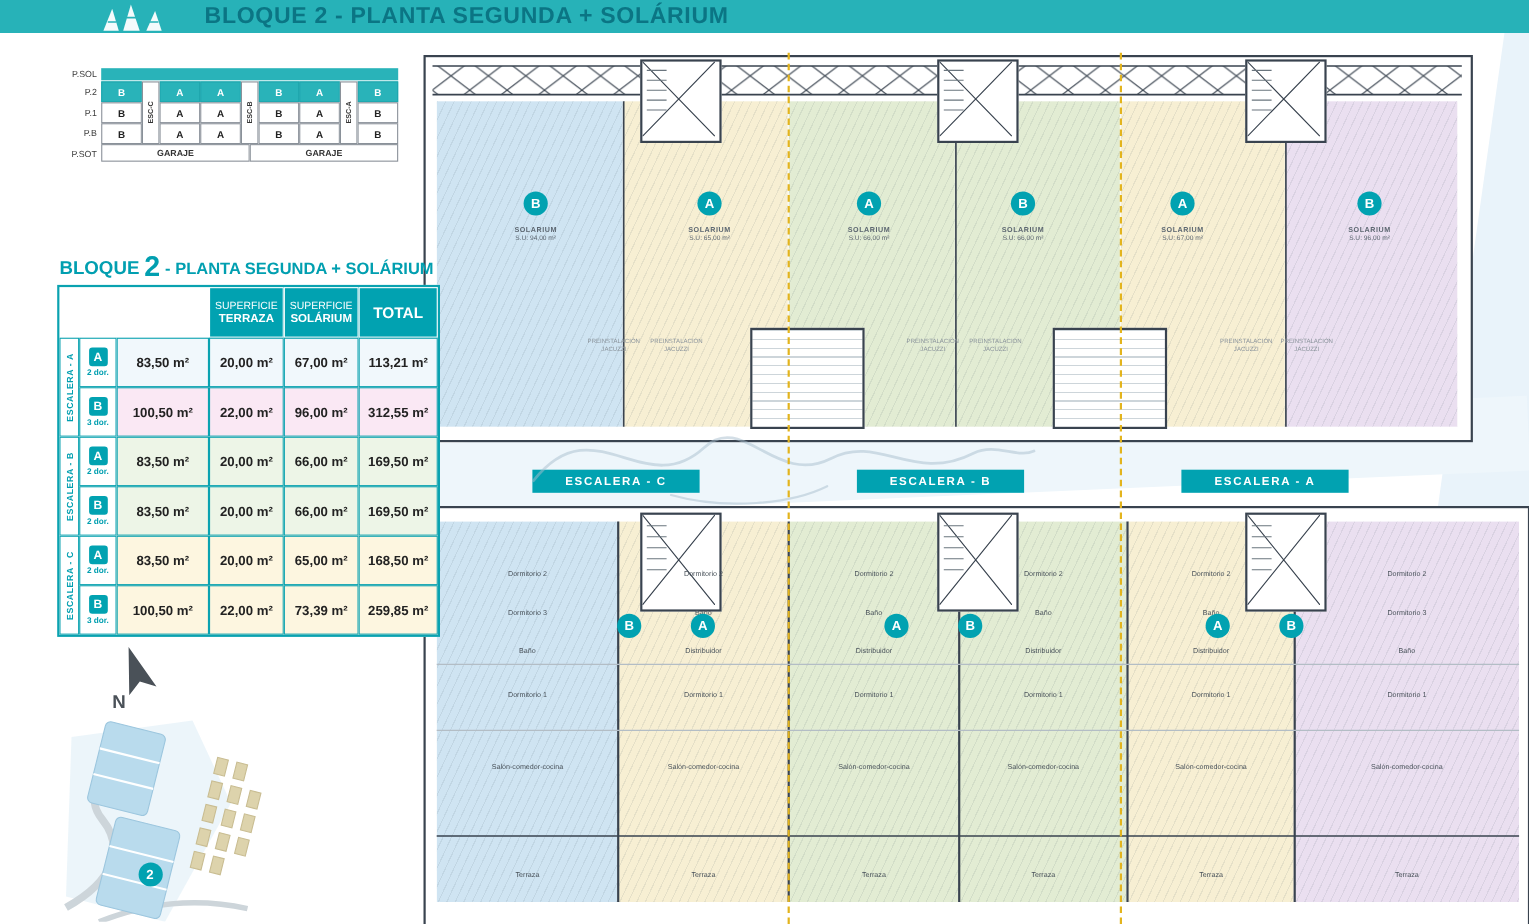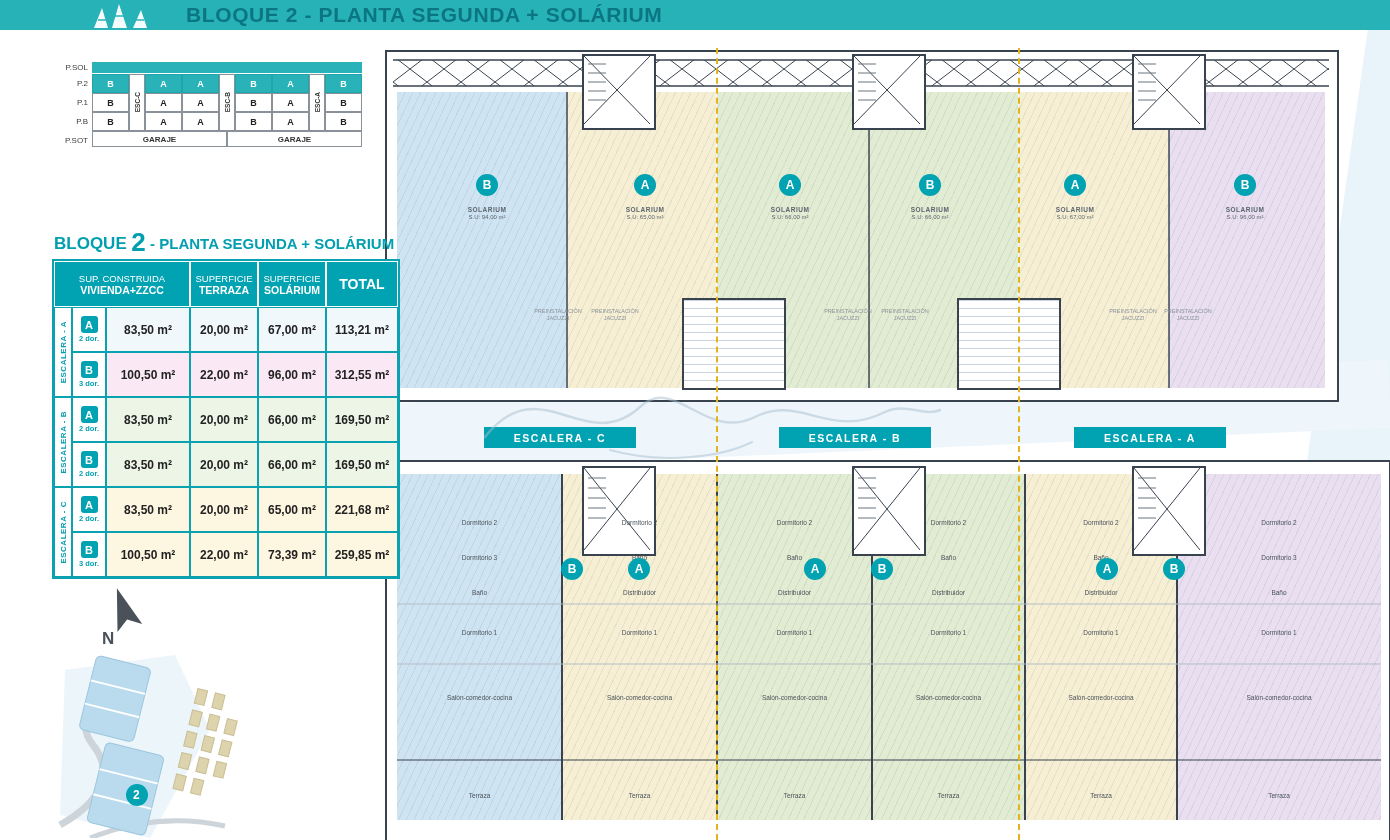--- a/index.html
+++ b/index.html
@@ -155,24 +155,20 @@
     <div class="gcell" style="left:175px;top:71px;width:135px;height:16px;">GARAJE</div>
   </div>
 
   <div class="block-title">
     <span class="bt-word">BLOQUE</span>
     <span class="bt-num">2</span>
     <span class="bt-rest">- PLANTA SEGUNDA + SOLÁRIUM</span>
   </div>
 
   <div class="areas">
-    <div class="th" style="grid-column:1/4;grid-row:1;">
-      <span class="thl1">SUP. CONSTRUIDA</span>
-      <span class="thl2">VIVIENDA+ZZCC</span>
-    </div>
     <div class="th" style="grid-column:4;grid-row:1;">
       <span class="thl1">SUPERFICIE</span>
       <span class="thl2">TERRAZA</span>
     </div>
     <div class="th" style="grid-column:5;grid-row:1;">
       <span class="thl1">SUPERFICIE</span>
       <span class="thl2">SOLÁRIUM</span>
     </div>
     <div class="th" style="grid-column:6;grid-row:1;">
       <span class="th-total">TOTAL</span>
@@ -224,21 +220,21 @@
     <div class="val" style="grid-area: 5 / 5; background-color: rgb(237, 245, 231);">66,00 m²</div>
     <div class="val" style="grid-area: 5 / 6; background-color: rgb(237, 245, 231);">169,50 m²</div>
 
     <div class="badge-cell" style="grid-column:2;grid-row:6;">
       <span class="badge">A</span>
       <span class="dorm">2 dor.</span>
     </div>
     <div class="val" style="grid-area: 6 / 3; background-color: rgb(253, 246, 224);">83,50 m²</div>
     <div class="val" style="grid-area: 6 / 4; background-color: rgb(253, 246, 224);">20,00 m²</div>
     <div class="val" style="grid-area: 6 / 5; background-color: rgb(253, 246, 224);">65,00 m²</div>
-    <div class="val" style="grid-area: 6 / 6; background-color: rgb(253, 246, 224);">221,68 m²</div>
+    <div class="val" style="grid-area: 6 / 6; background-color: rgb(253, 246, 224);">168,50 m²</div>
 
     <div class="badge-cell" style="grid-column:2;grid-row:7;">
       <span class="badge">B</span>
       <span class="dorm">3 dor.</span>
     </div>
     <div class="val" style="grid-area: 7 / 3; background-color: rgb(253, 246, 224);">100,50 m²</div>
     <div class="val" style="grid-area: 7 / 4; background-color: rgb(253, 246, 224);">22,00 m²</div>
     <div class="val" style="grid-area: 7 / 5; background-color: rgb(253, 246, 224);">73,39 m²</div>
     <div class="val" style="grid-area: 7 / 6; background-color: rgb(253, 246, 224);">259,85 m²</div>
   </div>

